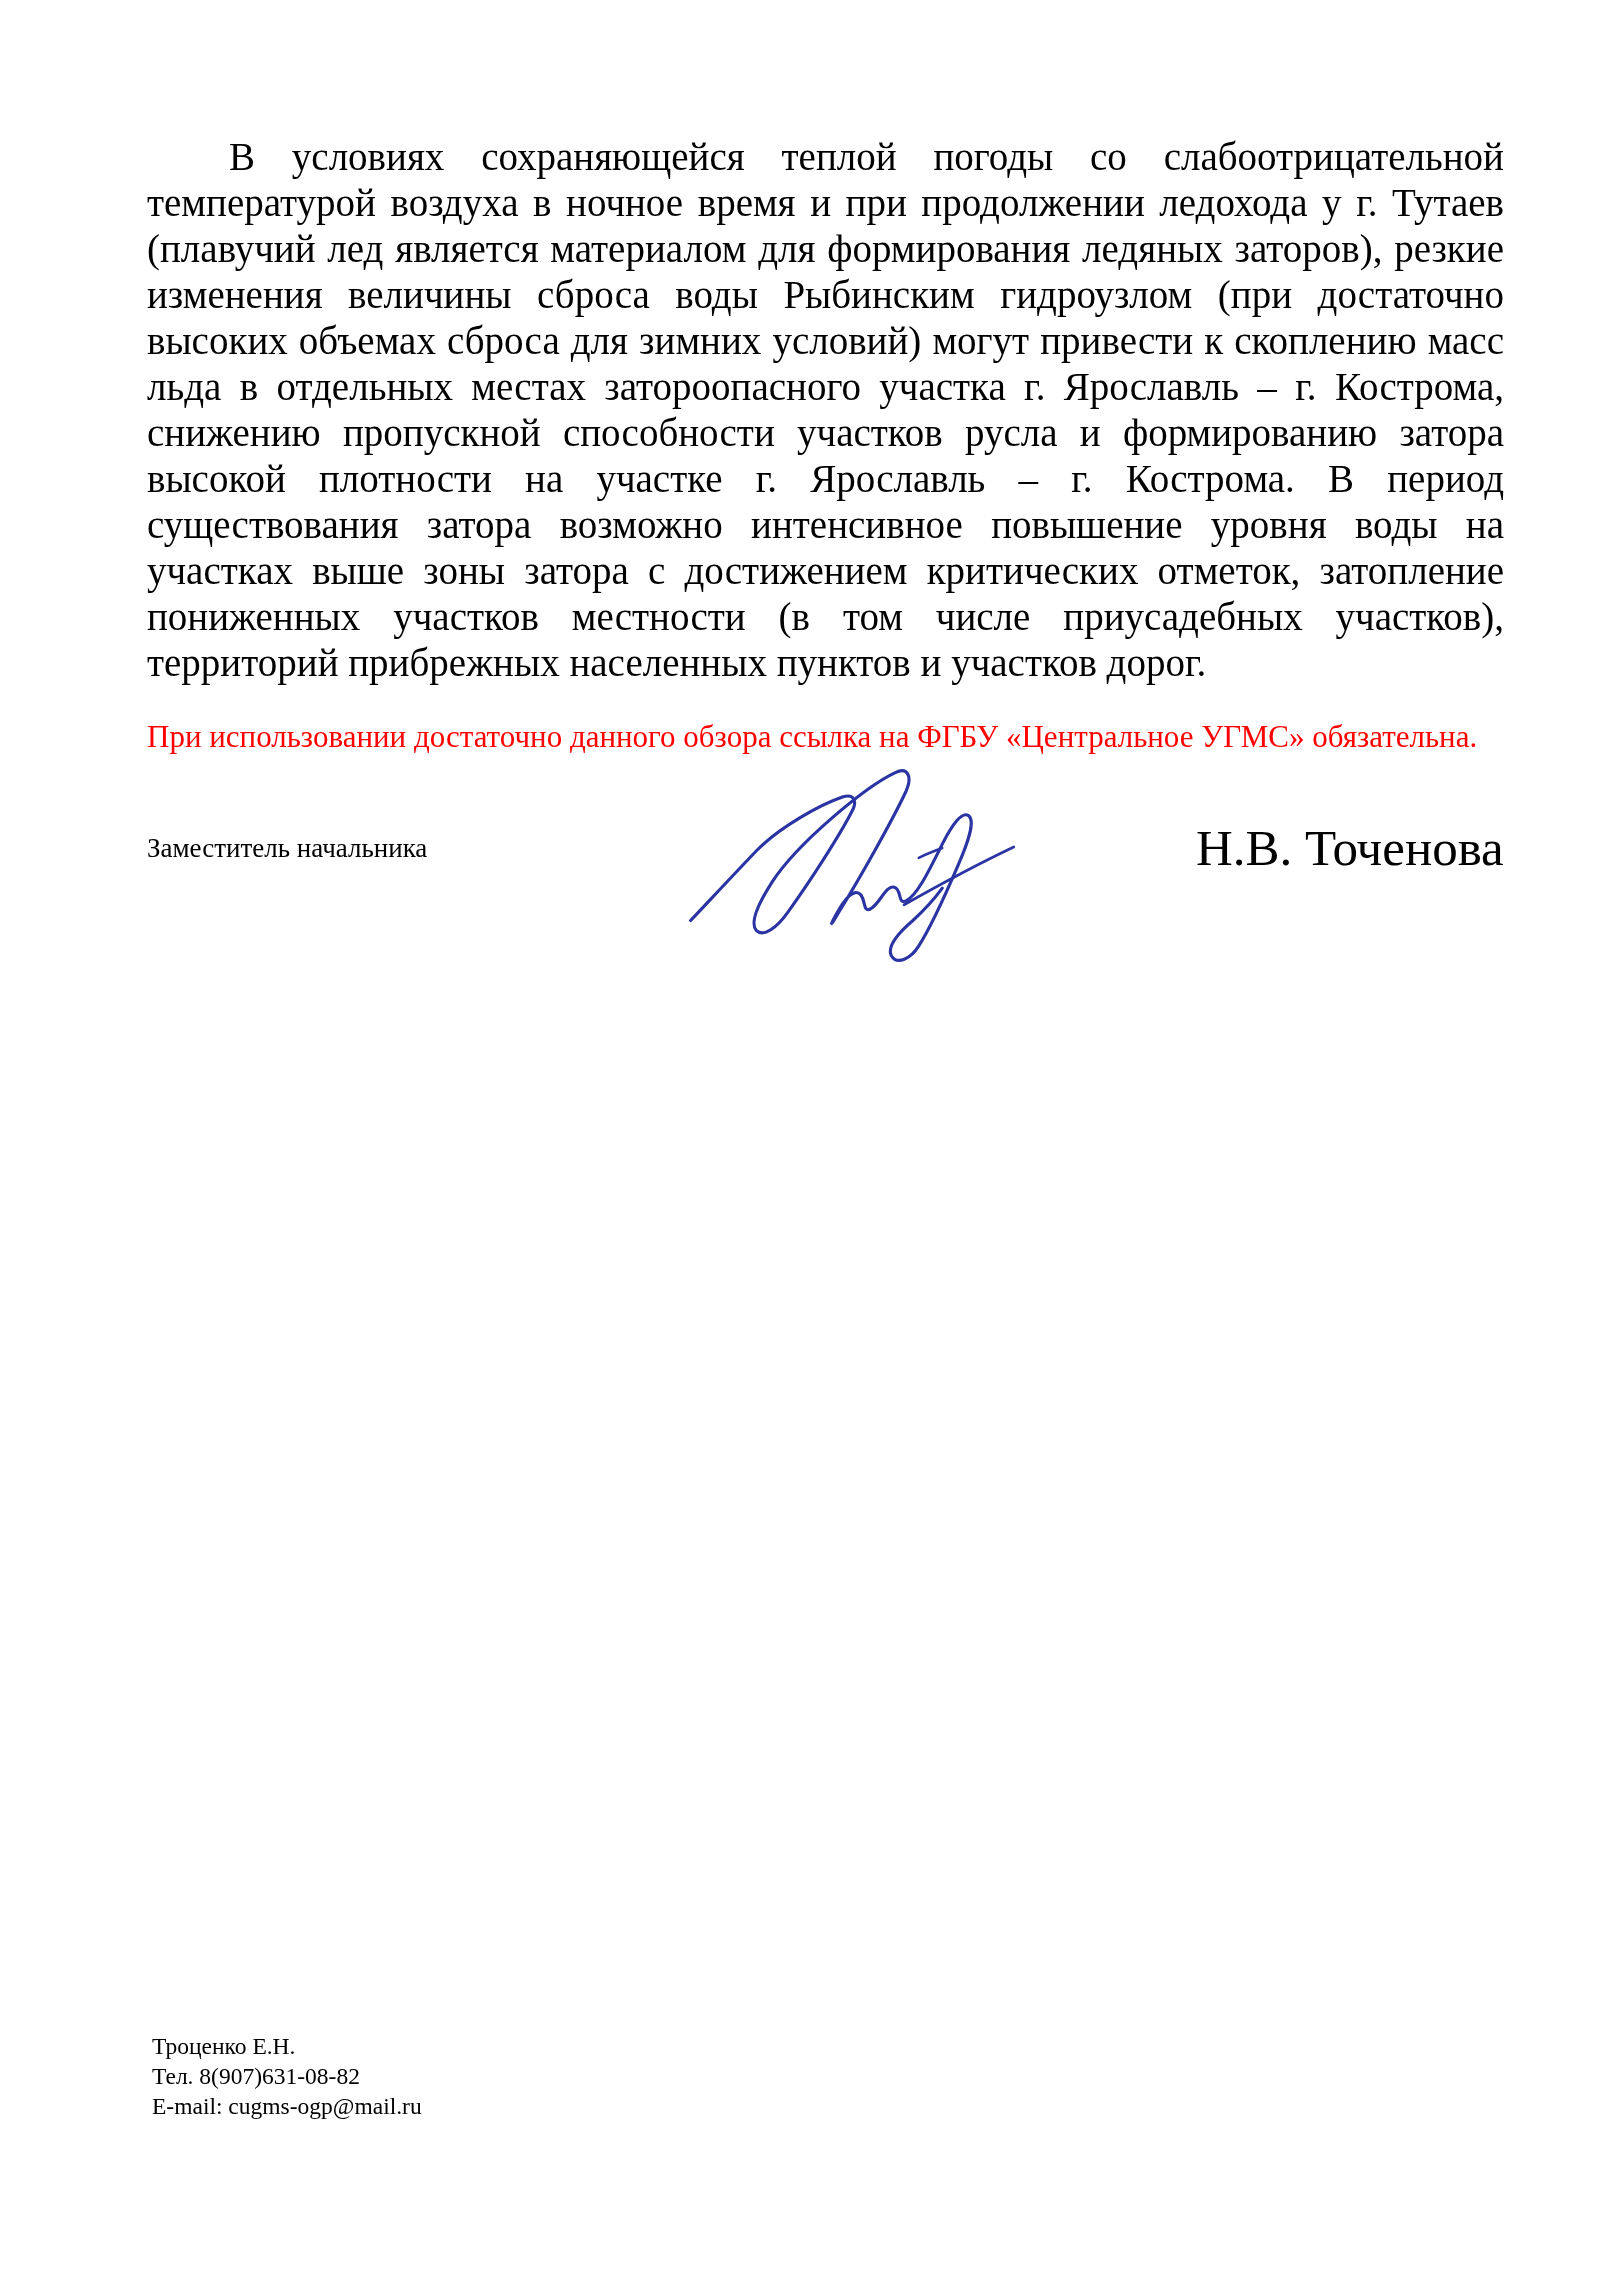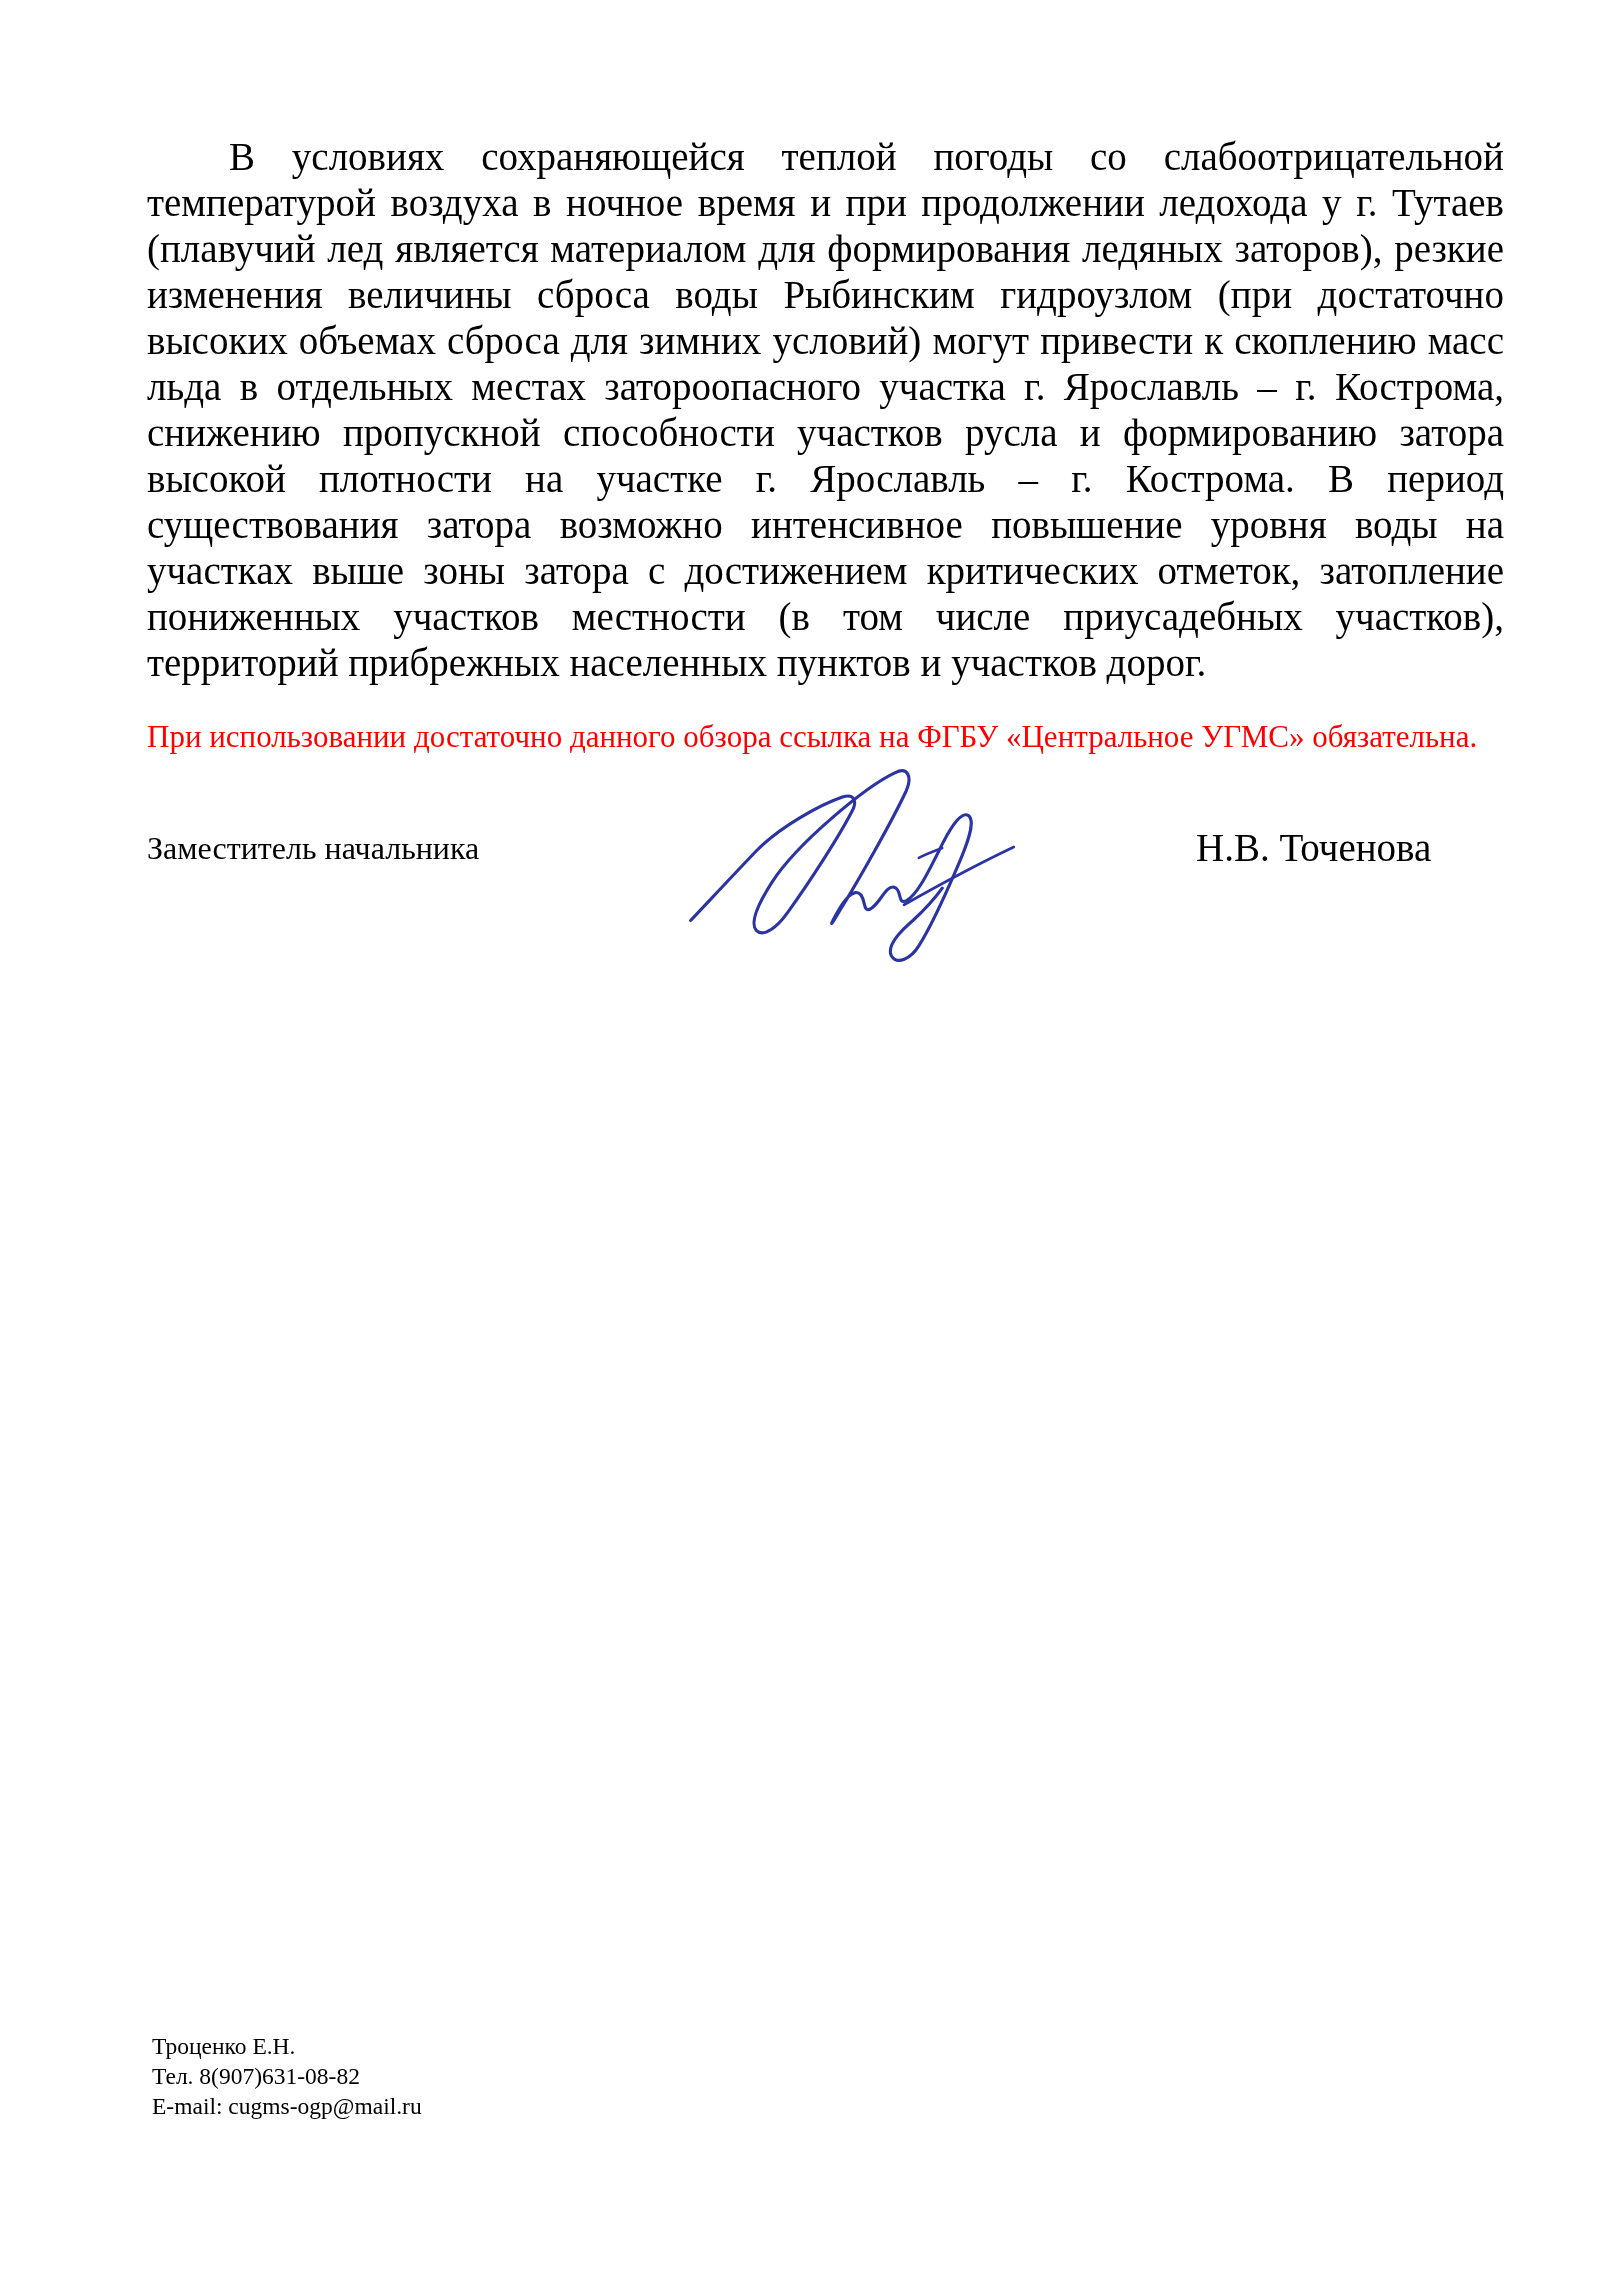--- a/index.html
+++ b/index.html
@@ -35,29 +35,29 @@
     top: 718px;
     font-size: 31px;
     line-height: 37px;
     color: var(--notice-color);
     white-space: nowrap;
   }
   .signer-title {
     position: absolute;
     left: 147px;
     top: 825px;
-    font-size: 32px;
+    font-size: 27px;
     line-height: 46px;
     white-space: nowrap;
   }
   .signer-name {
     position: absolute;
     left: 1196px;
     top: 825px;
-    font-size: 39px;
+    font-size: 51px;
     line-height: 46px;
     white-space: nowrap;
   }
   .signature-svg {
     position: absolute;
     left: 608px;
     top: 755px;
     width: 412px;
     height: 235px;
   }

